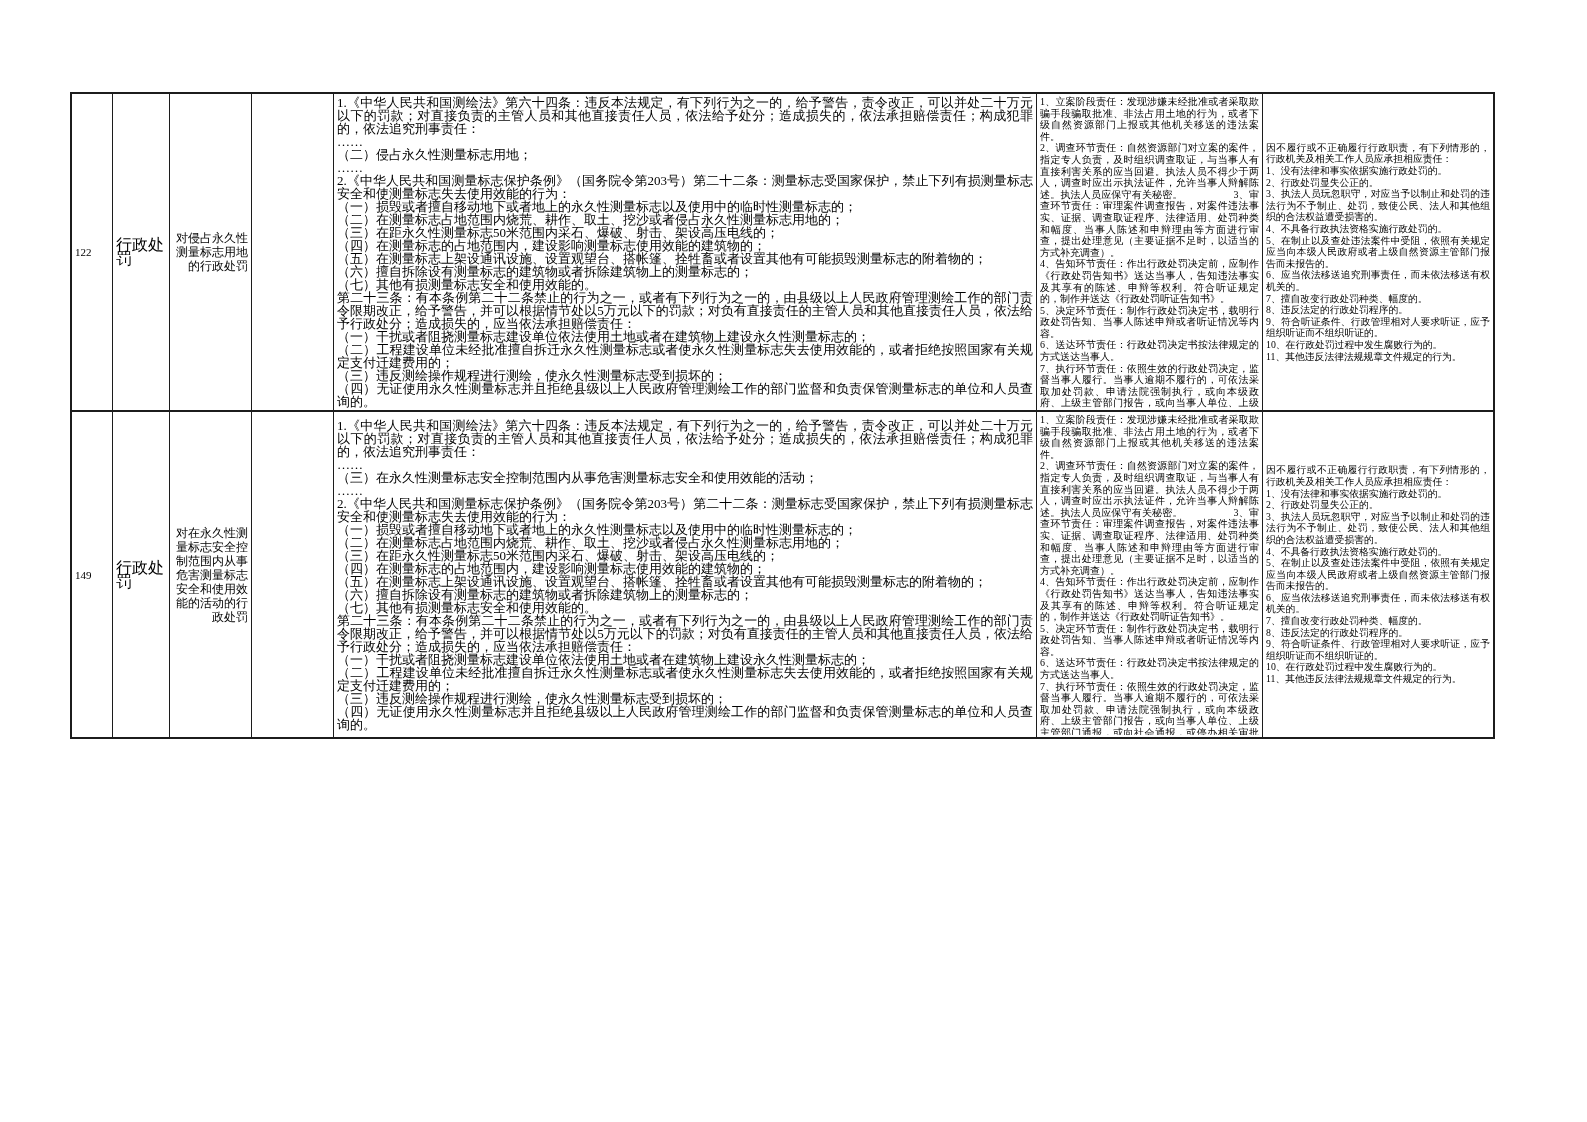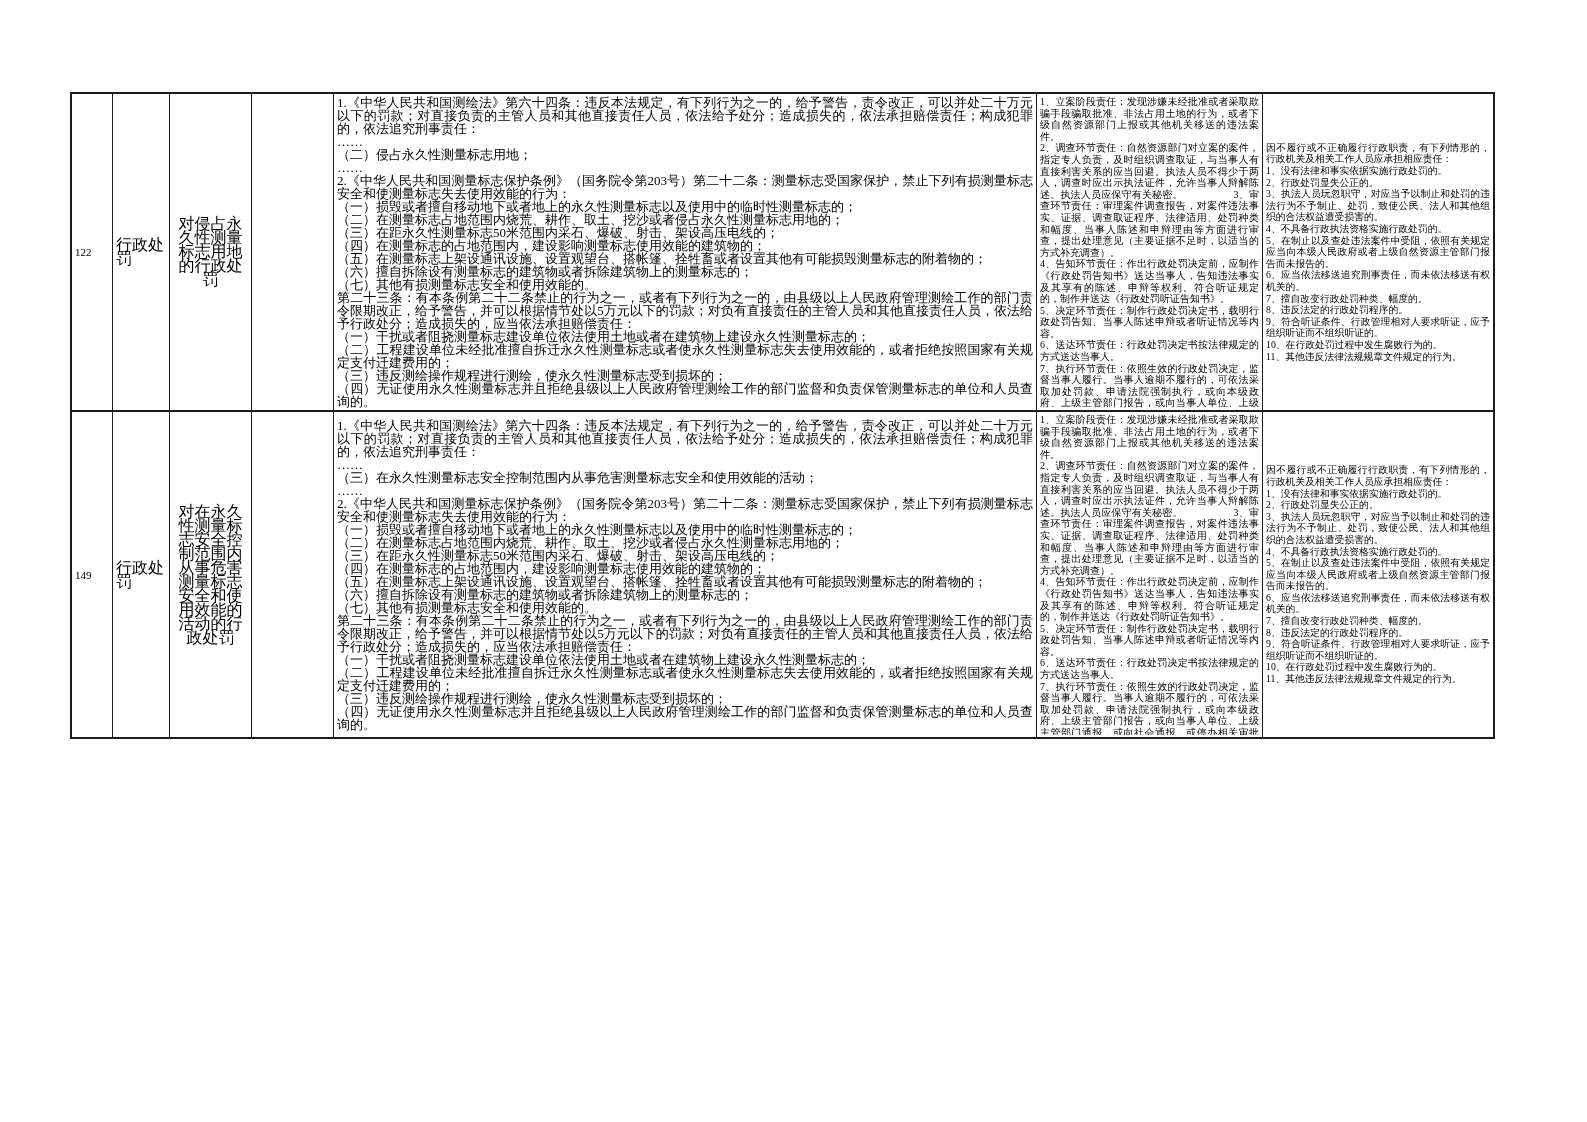--- a/index.html
+++ b/index.html
@@ -26,21 +26,21 @@
     padding: 2px 3px;
     vertical-align: middle;
     overflow: hidden;
   }
   tr.r0 { height: 318px; }
   tr.r0 td { border-bottom: 2px solid #1c1c1c; }
   tr.r1 { height: 327px; }
 
   .c-id   { width: 34px;  font-size: 11px;   padding-left: 5px; margin-left: 15px; }
   .c-type { width: 50px;  font-size: 16px;   line-height: 14px; font-family: Liberation Serif, serif; }
-  .c-name { width: 75px;  font-size: 16px;   line-height: 14px; text-align: center; }
+  .c-name { width: 75px;  font-size: 12px;   line-height: 14px; text-align: right; }
   .c-empty{ width: 75px; }
   .c-legal{
     width: 696px;
     font-size: 13px;
     line-height: 13px;
     white-space: pre-line;
     text-align: justify;
   }
   .c-duty {
     width: 219px;

